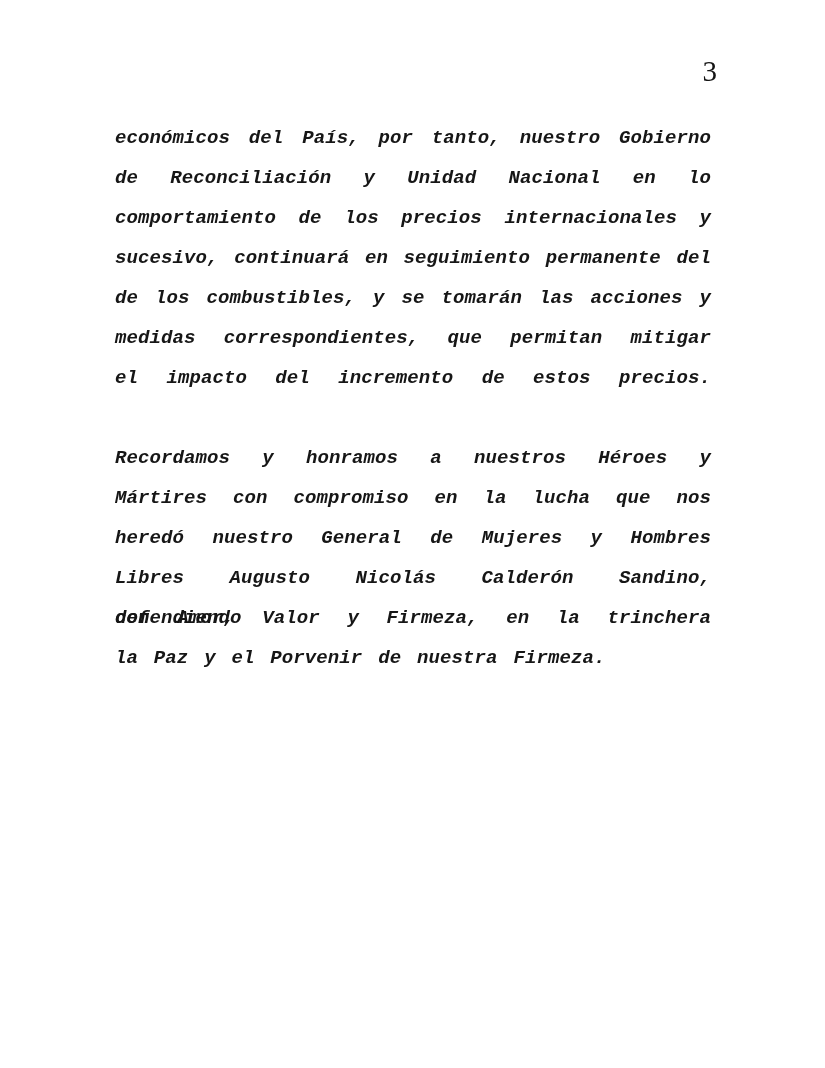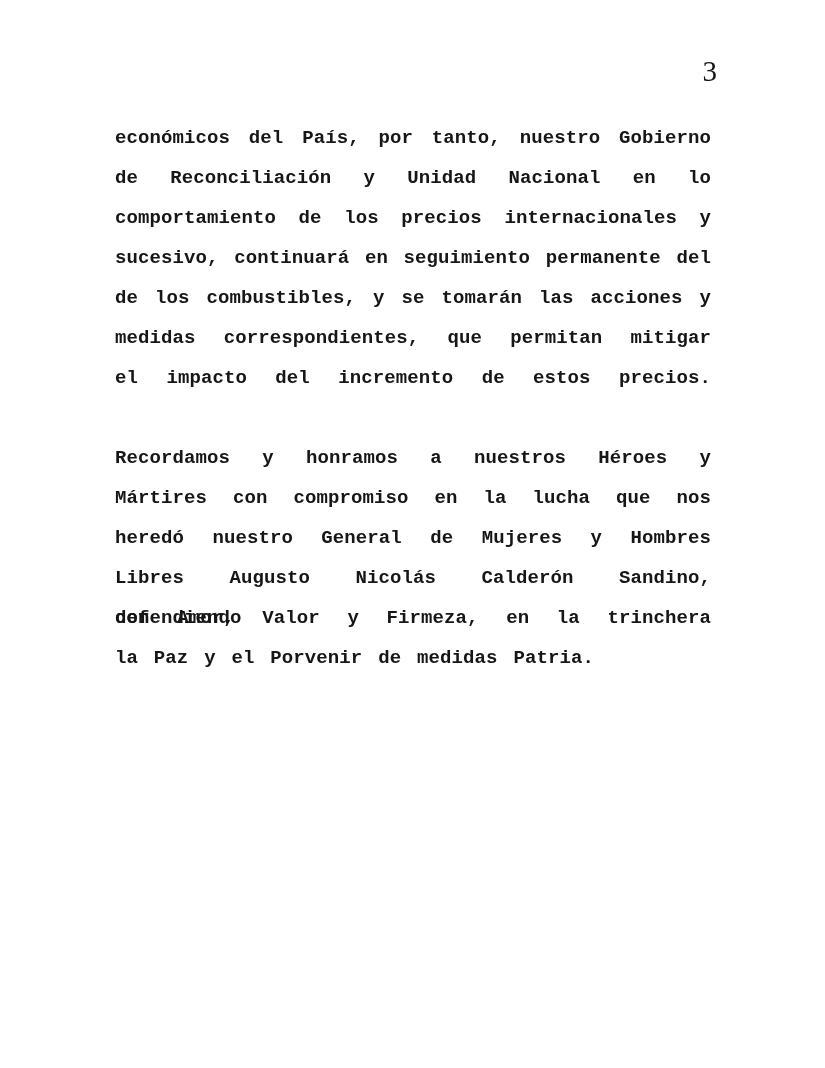--- a/index.html
+++ b/index.html
@@ -33,20 +33,21 @@
     left: 115px;
     top: 118px;
     width: 596px;
     font-family: "Liberation Mono", "DejaVu Sans Mono", monospace;
     font-weight: bold;
     font-size: 19px;
     color: #161616;
   }
   .paragraph {
     margin: 0 0 40px 0;
+    font-style: italic;
   }
   .line {
     height: 40px;
     line-height: 40px;
     text-align: justify;
     text-align-last: justify;
     -moz-text-align-last: justify;
     white-space: normal;
     letter-spacing: 0.1px;
   }
@@ -70,16 +71,16 @@
         <div class="line">de los combustibles, y se tomarán las acciones y</div>
         <div class="line">medidas correspondientes, que permitan mitigar</div>
         <div class="line">el impacto del incremento de estos precios.</div>
       </div>
       <div class="paragraph">
         <div class="line">Recordamos y honramos a nuestros Héroes y</div>
         <div class="line">Mártires con compromiso en la lucha que nos</div>
         <div class="line">heredó nuestro General de Mujeres y Hombres</div>
         <div class="line">Libres Augusto Nicolás Calderón Sandino, defendiendo</div>
         <div class="line">con Amor, Valor y Firmeza, en la trinchera</div>
-        <div class="line line-left">la Paz y el Porvenir de medidas Patria.</div>
+        <div class="line line-left">la Paz y el Porvenir de nuestra Firmeza.</div>
       </div>
     </div>
 </div>
 
 </body></html>

